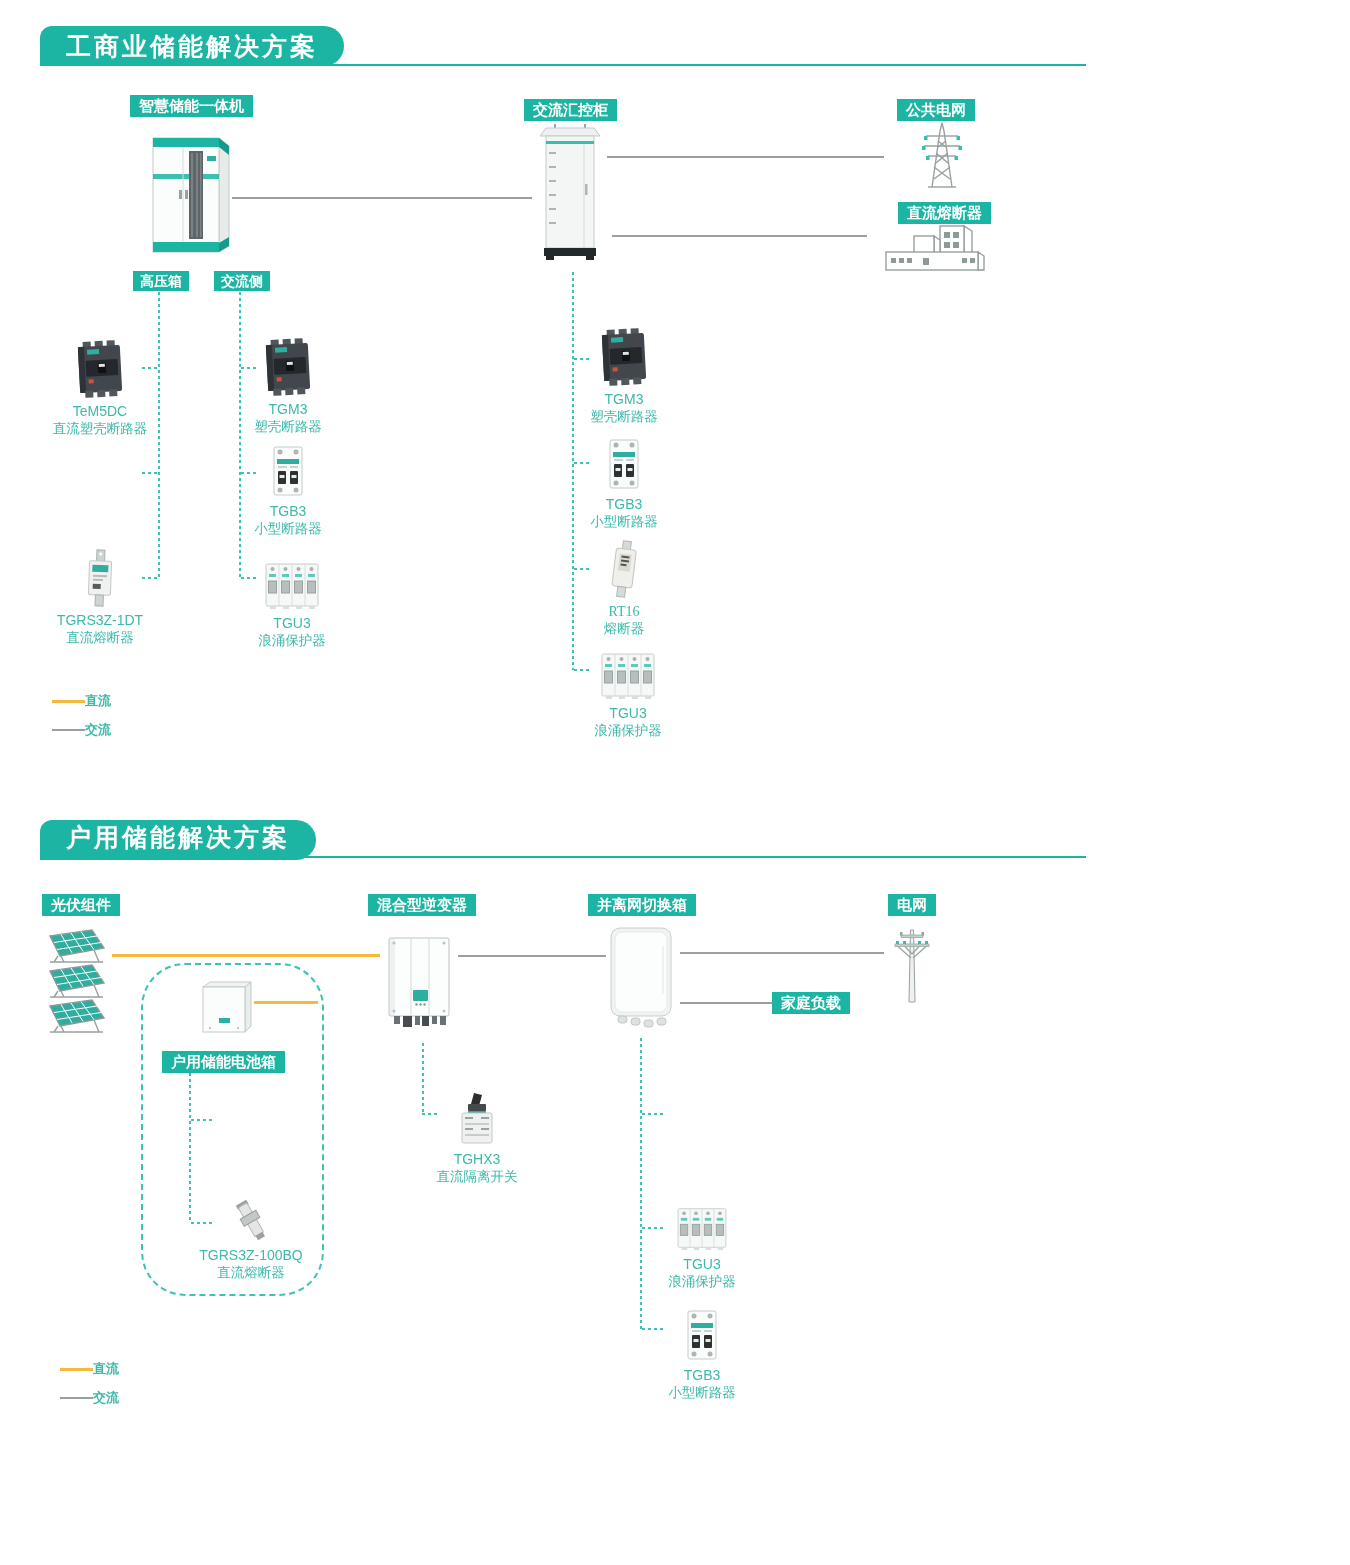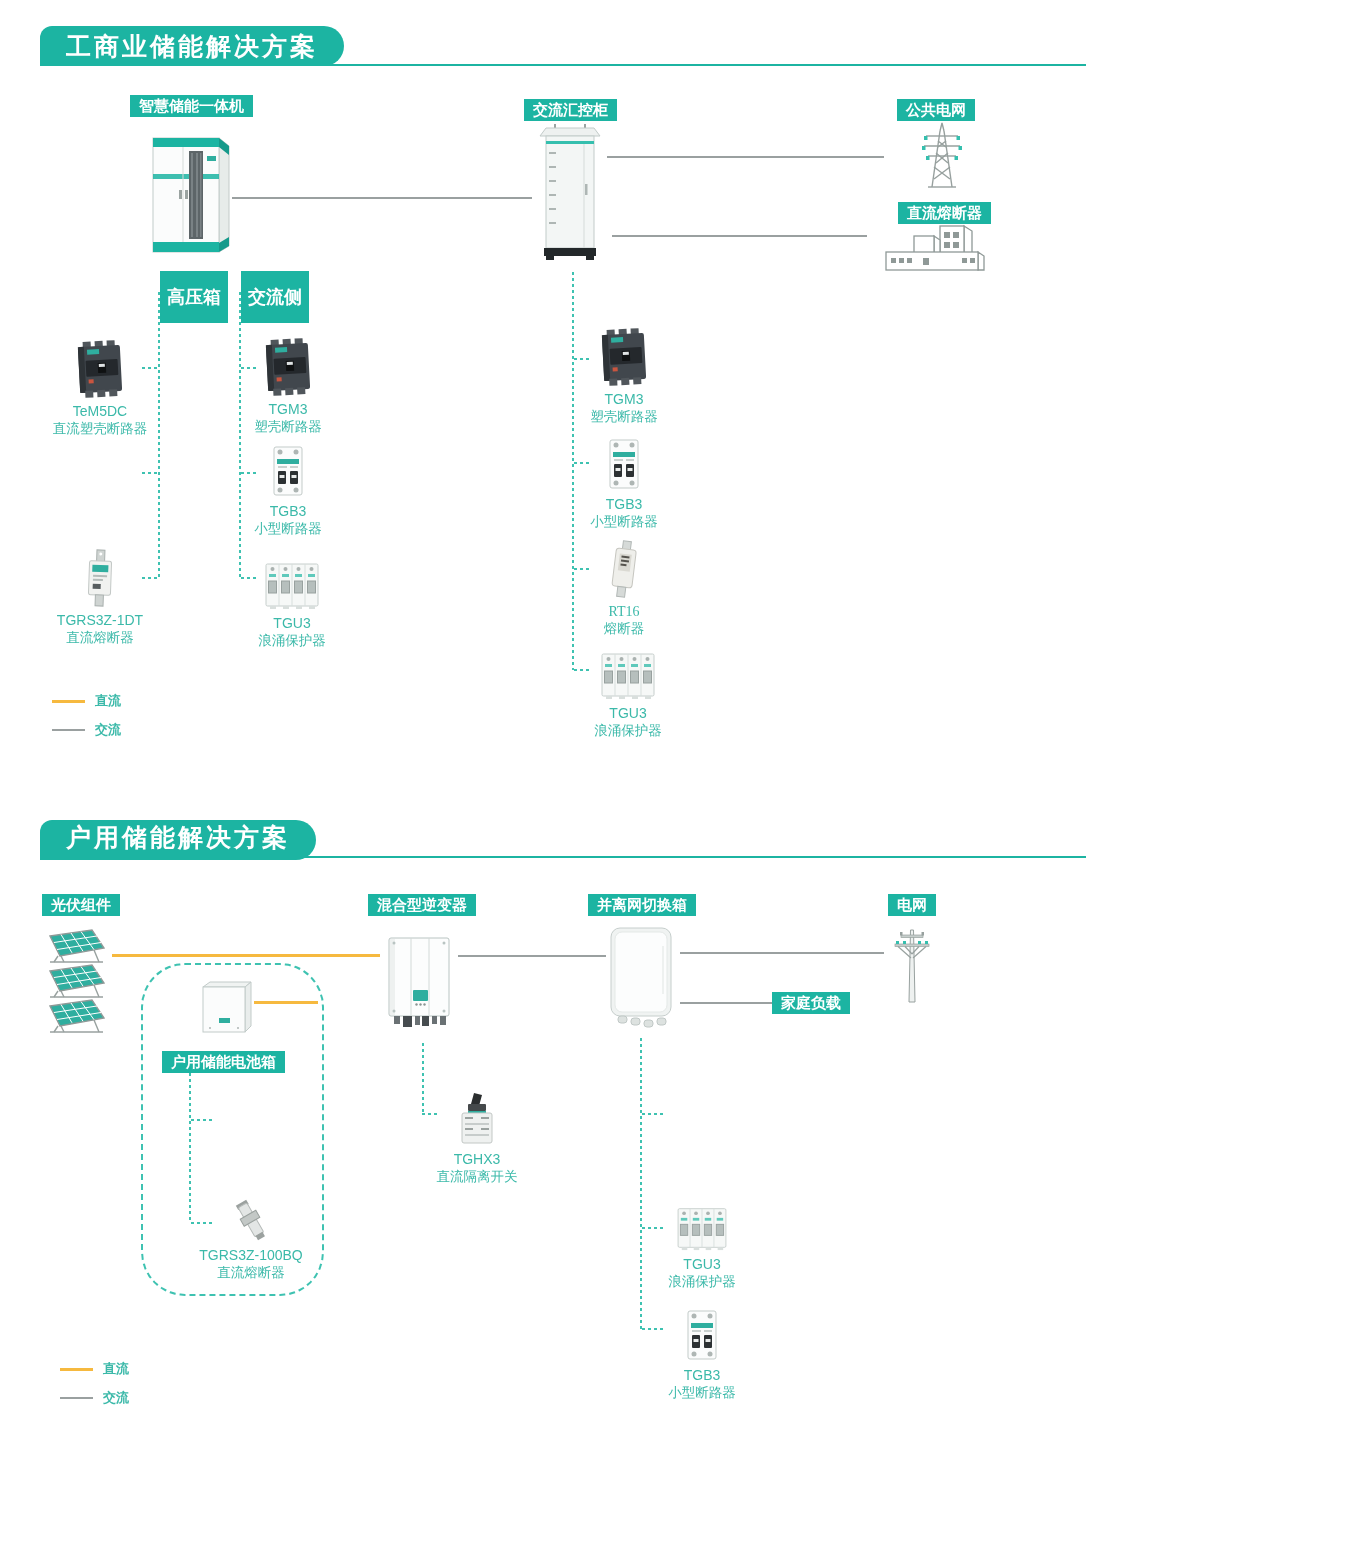--- a/index.html
+++ b/index.html
@@ -13,41 +13,41 @@
   body{font-family:"Liberation Sans","DejaVu Sans",sans-serif;}
   #canvas{position:relative;width:1086px;height:1565px;background:#fff;overflow:hidden;}
 
   .header{position:absolute;background:var(--teal);color:#fff;font-weight:bold;
     font-size:25px;letter-spacing:3px;line-height:40px;padding:0 26px;
     border-radius:12px 20px 20px 0;white-space:nowrap;}
   .hrule{position:absolute;height:2px;background:var(--teal);}
 
   .chip{position:absolute;background:var(--teal);color:#fff;font-weight:bold;
     font-size:15px;line-height:22px;padding:0 9px;white-space:nowrap;}
-  .chip.sm{font-size:18px;line-height:20px;padding:16px 7px;margin-left:27px;}
+  .chip.sm{font-size:14px;line-height:20px;padding:0 7px;}
 
   .hline{position:absolute;}
   .hline.gray{height:2px;background:var(--grayline);}
   .hline.orange{height:3px;background:var(--orange);}
 
   .vdash{position:absolute;width:2px;
     background:repeating-linear-gradient(180deg,var(--tealdash) 0 3px,transparent 3px 6px);}
   .hdash{position:absolute;height:2px;
     background:repeating-linear-gradient(90deg,var(--tealdash) 0 3px,transparent 3px 6px);}
 
   .enclosure{position:absolute;border:2px dashed var(--tealdash);border-radius:44px;}
 
   .device{position:absolute;}
   .dev{display:block;margin:0 auto;}
 
   .product{position:absolute;width:140px;text-align:center;}
   .pname{color:var(--tealtext);font-size:14px;line-height:1.25;margin-top:5px;}
   .pdesc{color:var(--tealtext);font-size:13.5px;line-height:1.25;}
 
-  .legend-item{position:absolute;display:flex;align-items:center;gap:10px;}
+  .legend-item{position:absolute;display:flex;align-items:center;}
   .legend-swatch{width:33px;}
   .legend-swatch.dc{height:3px;background:var(--orange);}
   .legend-swatch.ac{height:2px;background:var(--grayline);}
   .legend-text{color:var(--tealtext);font-weight:bold;font-size:13px;}
 </style>
 </head>
 <body>
 
 <svg width="0" height="0" style="position:absolute" aria-hidden="true">
   <defs>

